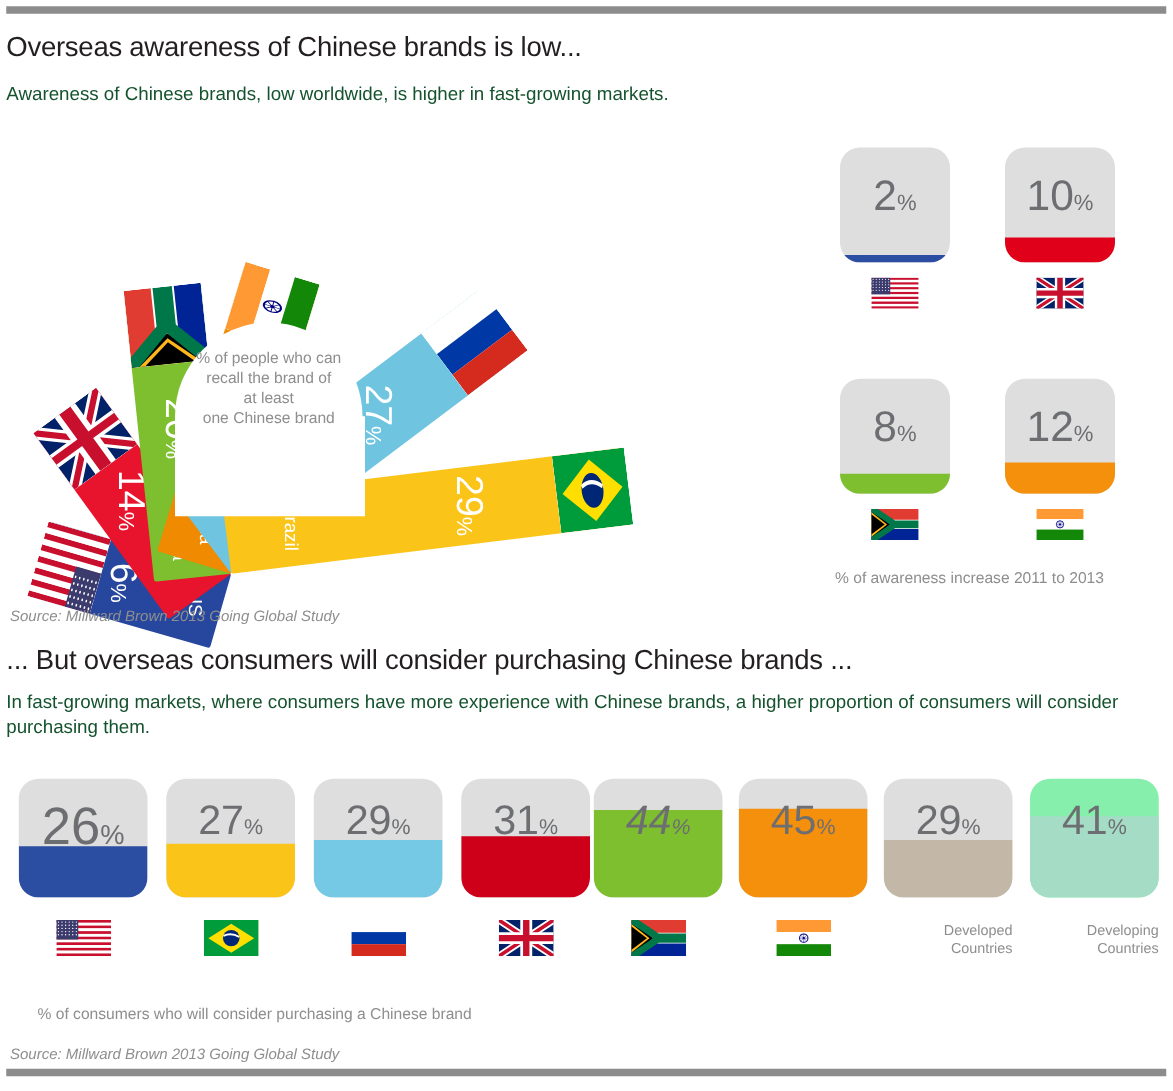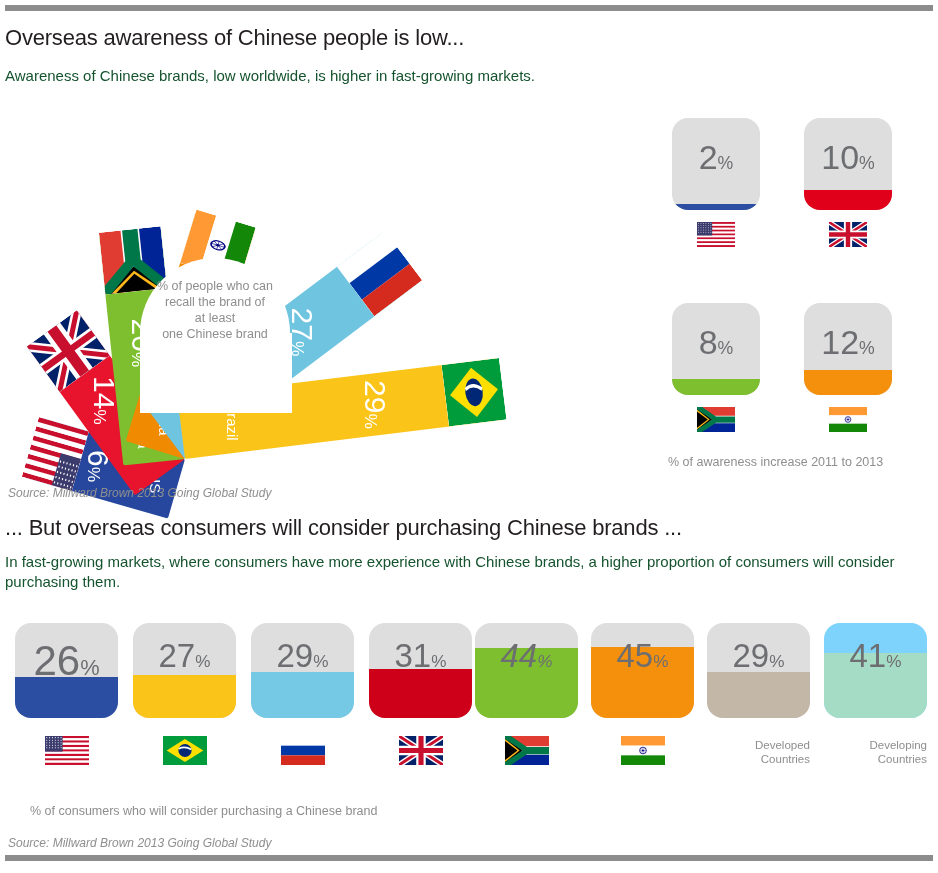--- a/index.html
+++ b/index.html
@@ -102,21 +102,21 @@
   }
 
   
   svg.fl{display:block;}
 </style>
 </head>
 <body>
 
 <div class="rule" id="rule-top"></div>
 
-<div class="h1" style="top:25px;">Overseas awareness of Chinese people is low...</div>
+<div class="h1" style="top:25px;">Overseas awareness of Chinese brands is low...</div>
 <div class="sub" style="top:66px;">Awareness of Chinese brands, low worldwide, is higher in fast-growing markets.</div>
 
 <div id="fan">
     <div class="spoke" style="width: 150px; background: rgb(38, 71, 157); transform: rotate(196deg) translateY(-50%); top: 310px;">
       <span class="pct" style="left: 82px; top: 50%; transform: translate(-50%, -50%) rotate(-106deg);"><span>6</span><span style="font-size:.58em">%</span></span>
       <span class="cname" style="left: 22px; top: 50%; transform: translate(-50%, -50%) rotate(-106deg);">US</span>
       <span class="flagchip" style="width: 52px; height: 62px; right: -2px; top: 0px;">
         <svg class="fl" width="52" height="62" viewBox="0 0 60 40" preserveAspectRatio="none">
           <rect x="0" y="0" width="60" height="3.076923076923077" fill="#C8102E"></rect>
           <rect x="0" y="3.076923076923077" width="60" height="3.076923076923077" fill="#ffffff"></rect>
@@ -481,21 +481,21 @@
         <g stroke="#000080" stroke-width="0.5">
           <path d="M30,15.4 V24.6 M25.4,20 H34.6 M26.7,16.7 L33.3,23.3 M33.3,16.7 L26.7,23.3"></path>
         </g>
       </svg>
     </div>
     <div class="card" style="left: 707px; top: 623px; width: 103px; height: 95px; background: rgb(222, 222, 222);">
       <div class="fill" style="height: 46px; background: rgb(195, 184, 168);"></div>
       <div class="val" style="top: 14px; font-size: 33px;"><span>29</span><span class="p">%</span></div>
     </div>
     <div class="cardlabel" style="left: 707px; width: 103px; top: 738px;">Developed<br>Countries</div>
-    <div class="card" style="left: 824px; top: 623px; width: 103px; height: 95px; background: #7dd3fc;">
+    <div class="card" style="left: 824px; top: 623px; width: 103px; height: 95px; background: #86efac;">
       <div class="fill" style="height: 65px; background: rgb(165, 220, 198);"></div>
       <div class="val" style="top: 14px; font-size: 33px;"><span>41</span><span class="p">%</span></div>
     </div>
     <div class="cardlabel" style="left: 824px; width: 103px; top: 738px;">Developing<br>Countries</div>
   </div>
 
 <div class="caption" id="consider-caption" style="left:30px;top:804px;">% of consumers who will consider purchasing a Chinese brand</div>
 <div class="src" style="top:836px;">Source: Millward Brown 2013 Going Global Study</div>
 
 <div class="rule" id="rule-bottom"></div>

